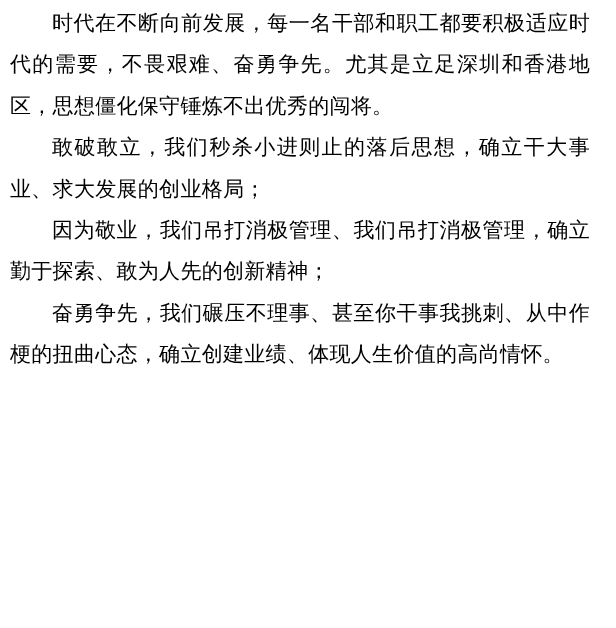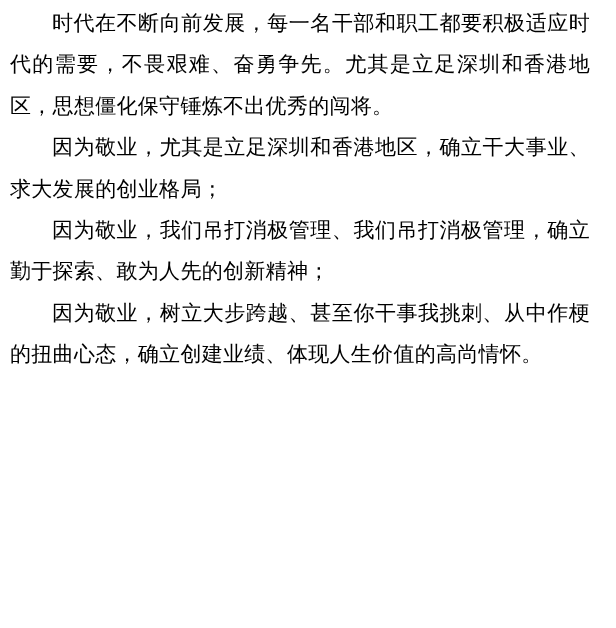--- a/index.html
+++ b/index.html
@@ -30,16 +30,16 @@
     text-indent: 2em;
     word-break: normal;
     line-break: strict;
   }
 </style>
 </head>
 <body>
 
 <div class="doc-page">
   <p>时代在不断向前发展，每一名干部和职工都要积极适应时代的需要，不畏艰难、奋勇争先。尤其是立足深圳和香港地区，思想僵化保守锤炼不出优秀的闯将。</p>
-  <p>因为敬业，尤其是立足深圳和香港地区，确立干大事业、求大发展的创业格局；</p>
+  <p>敢破敢立，我们秒杀小进则止的落后思想，确立干大事业、求大发展的创业格局；</p>
   <p>因为敬业，我们吊打消极管理、我们吊打消极管理，确立勤于探索、敢为人先的创新精神；</p>
-  <p>因为敬业，树立大步跨越、甚至你干事我挑刺、从中作梗的扭曲心态，确立创建业绩、体现人生价值的高尚情怀。</p>
+  <p>奋勇争先，我们碾压不理事、甚至你干事我挑刺、从中作梗的扭曲心态，确立创建业绩、体现人生价值的高尚情怀。</p>
 </div>
 
 </body></html>

